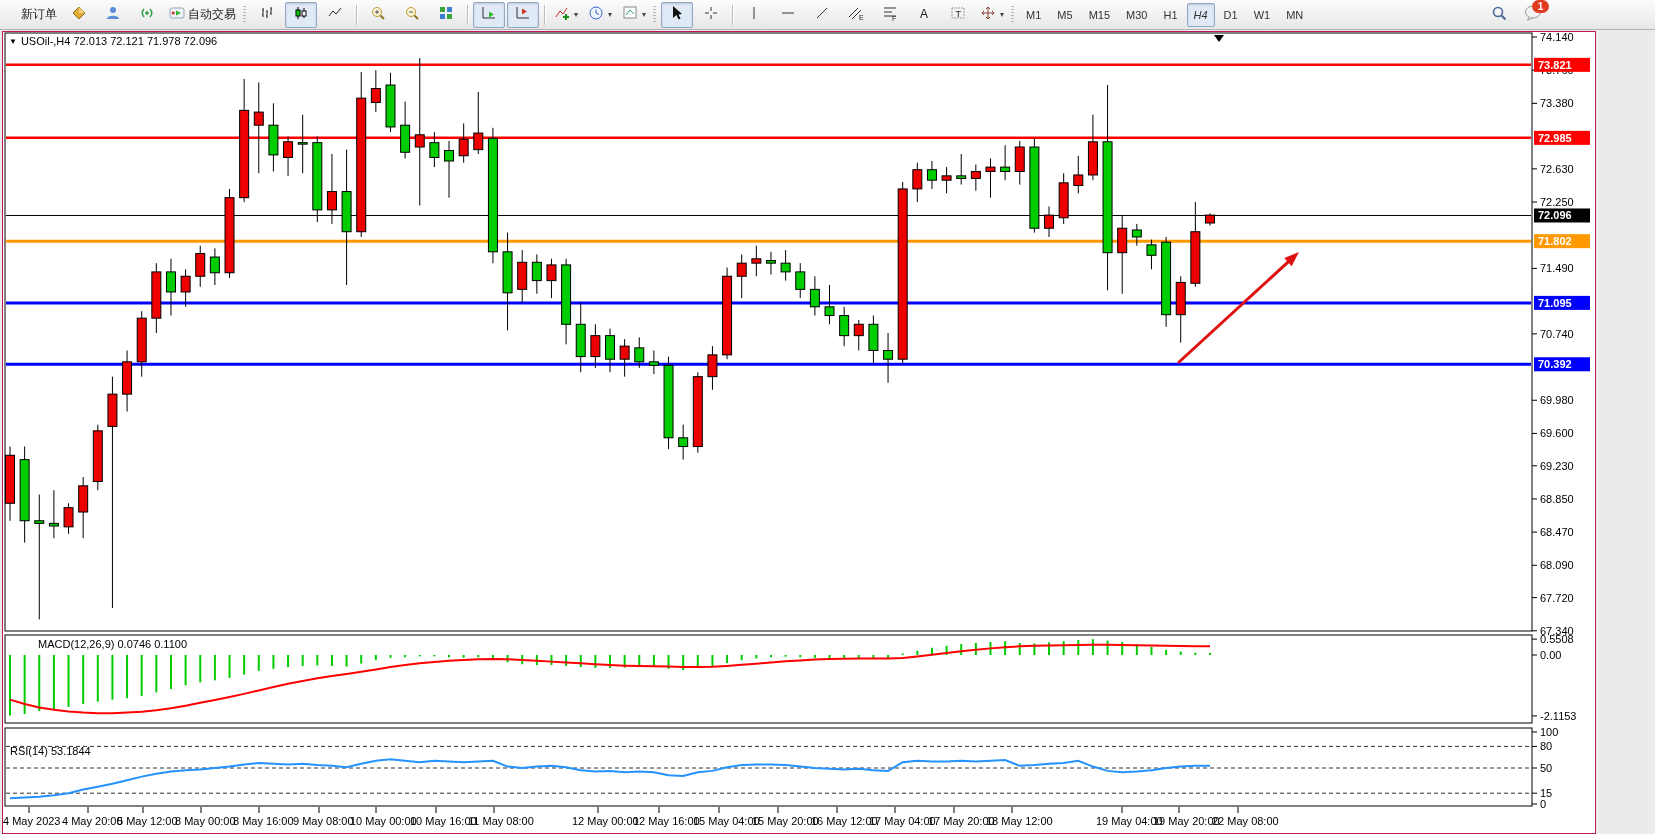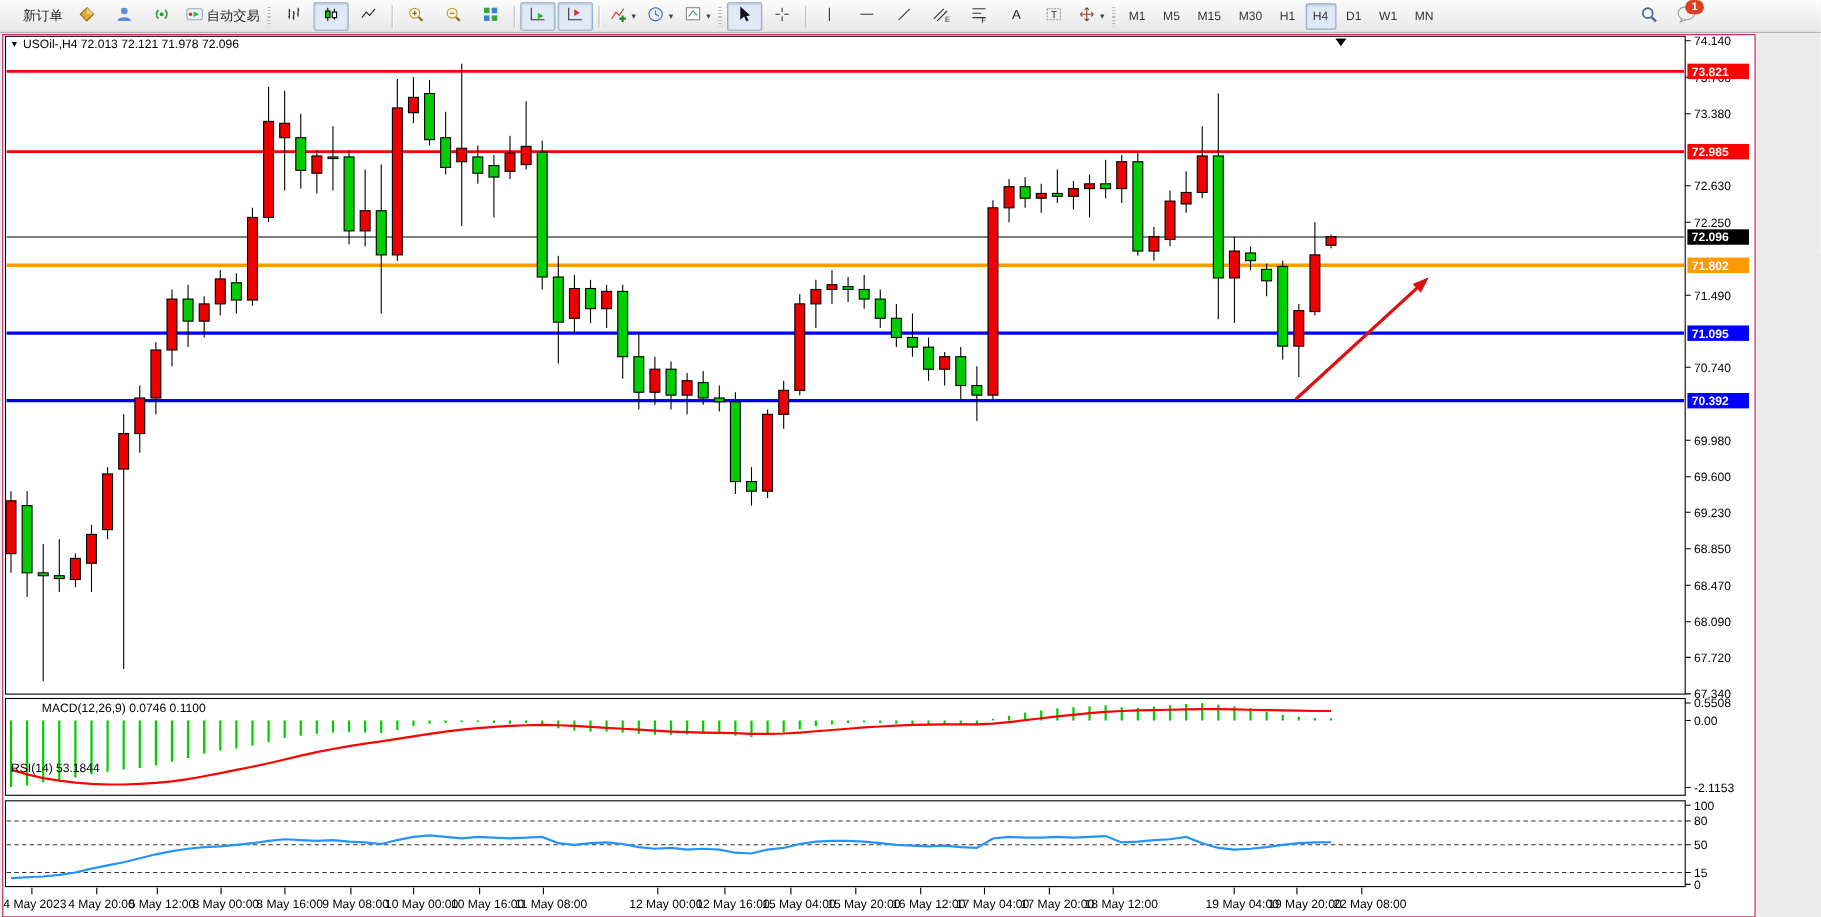--- a/index.html
+++ b/index.html
@@ -5,21 +5,21 @@
   html,body{margin:0;padding:0;}
   body{width:1655px;height:834px;background:#ebebeb;font-family:"Liberation Sans",sans-serif;overflow:hidden;position:relative;}
   
   .toolbar{position:absolute;left:0;top:0;width:1655px;height:30px;background:linear-gradient(#fcfcfc,#e7e7e7);border-bottom:1px solid #b3b3b3;display:flex;align-items:center;padding:0 16px;box-sizing:border-box;}
   .tb-btn{height:24px;min-width:24px;display:flex;align-items:center;justify-content:center;margin:0 1px;border:1px solid transparent;border-radius:2px;font-size:12px;color:#222;padding:0 3px;gap:3px;white-space:nowrap;}
   .tb-btn.pressed{background:#e0e9f6;border-color:#8fa8c8;box-shadow:inset 0 1px 2px rgba(0,0,0,.15);}
   .tb-sep{width:1px;height:20px;background:#bdbdbd;margin:0 4px;box-shadow:1px 0 0 #fff;}
   .tb-grip{width:3px;height:18px;margin:0 4px 0 2px;background:repeating-linear-gradient(to bottom,#b9b9b9 0 1px,transparent 1px 3px);}
   .caret{font-size:8px;color:#444;margin-left:1px;}
   .tf-btn{height:22px;padding:0 6px;font-size:11px;color:#333;display:flex;align-items:center;border:1px solid transparent;border-radius:2px;margin:0 1px;}
-  .tf-btn.pressed{background:#e0e9f6;border-color:#8fa8c8;box-shadow:inset 0 1px 2px rgba(0,0,0,.15);}
+  .tf-btn.pressed{background:#e0e9f6;border-color:#8fa8c8;box-shadow:inset 0 1px 2px rgba(0,0,0,.15);font-style:italic;}
   .tb-right{margin-left:auto;display:flex;align-items:center;margin-right:96px;}
   .chat-wrap{position:relative;margin-left:8px;}
   .chat-badge{position:absolute;top:-4px;right:-6px;background:#e03c1f;color:#fff;font-size:10px;font-weight:bold;min-width:13px;height:13px;border-radius:8px;display:flex;align-items:center;justify-content:center;padding:0 2px;}
   
   .chart-window{position:absolute;left:2px;top:31px;width:1592px;height:801px;background:#fff;border:1px solid #be185d;box-sizing:content-box;}
   .chart-window svg{position:absolute;left:0;top:0;}
   .overlay{position:absolute;font-size:11px;color:#000;white-space:nowrap;z-index:5;}
   .title-tri{font-size:8px;margin-right:4px;vertical-align:1px;}
   svg text{font-family:"Liberation Sans",sans-serif;}
 </style>
@@ -218,21 +218,21 @@
       <span class="chat-badge">1</span>
     </div>
   </div>
 </div>
 
 <div class="chart-window">
   <div class="overlay" style="left:6px;top:3px;">
     <span class="title-tri">▼</span><span>USOil-,H4 72.013 72.121 71.978 72.096</span>
   </div>
   <div class="overlay" style="left:7px;top:606px;margin-left:28px;">MACD(12,26,9) 0.0746 0.1100</div>
-  <div class="overlay" style="left:7px;top:661px;text-align:center;">RSI(14) 53.1844</div>
+  <div class="overlay" style="left:7px;top:713px;text-align:center;">RSI(14) 53.1844</div>
   <svg id="chart-svg" width="1590" height="799" viewBox="0 0 1590 799">
       <rect x="2" y="1" width="1527" height="598" fill="#fff" stroke="#000"></rect>
       <rect x="2" y="603" width="1527" height="88" fill="#fff" stroke="#000"></rect>
       <rect x="2" y="696" width="1527" height="78" fill="#fff" stroke="#000"></rect>
       <g>
         <line x1="3" y1="32.85508000000023" x2="1528" y2="32.85508000000023" stroke="#ff0000" stroke-width="2.5"></line>
         <line x1="3" y1="105.85460000000009" x2="1528" y2="105.85460000000009" stroke="#ff0000" stroke-width="2.5"></line>
         <line x1="3" y1="183.4820799999997" x2="1528" y2="183.4820799999997" stroke="#000000" stroke-width="1"></line>
         <line x1="3" y1="209.15415999999945" x2="1528" y2="209.15415999999945" stroke="#ff9900" stroke-width="3"></line>
         <line x1="3" y1="270.88940000000014" x2="1528" y2="270.88940000000014" stroke="#0000ff" stroke-width="3"></line>

